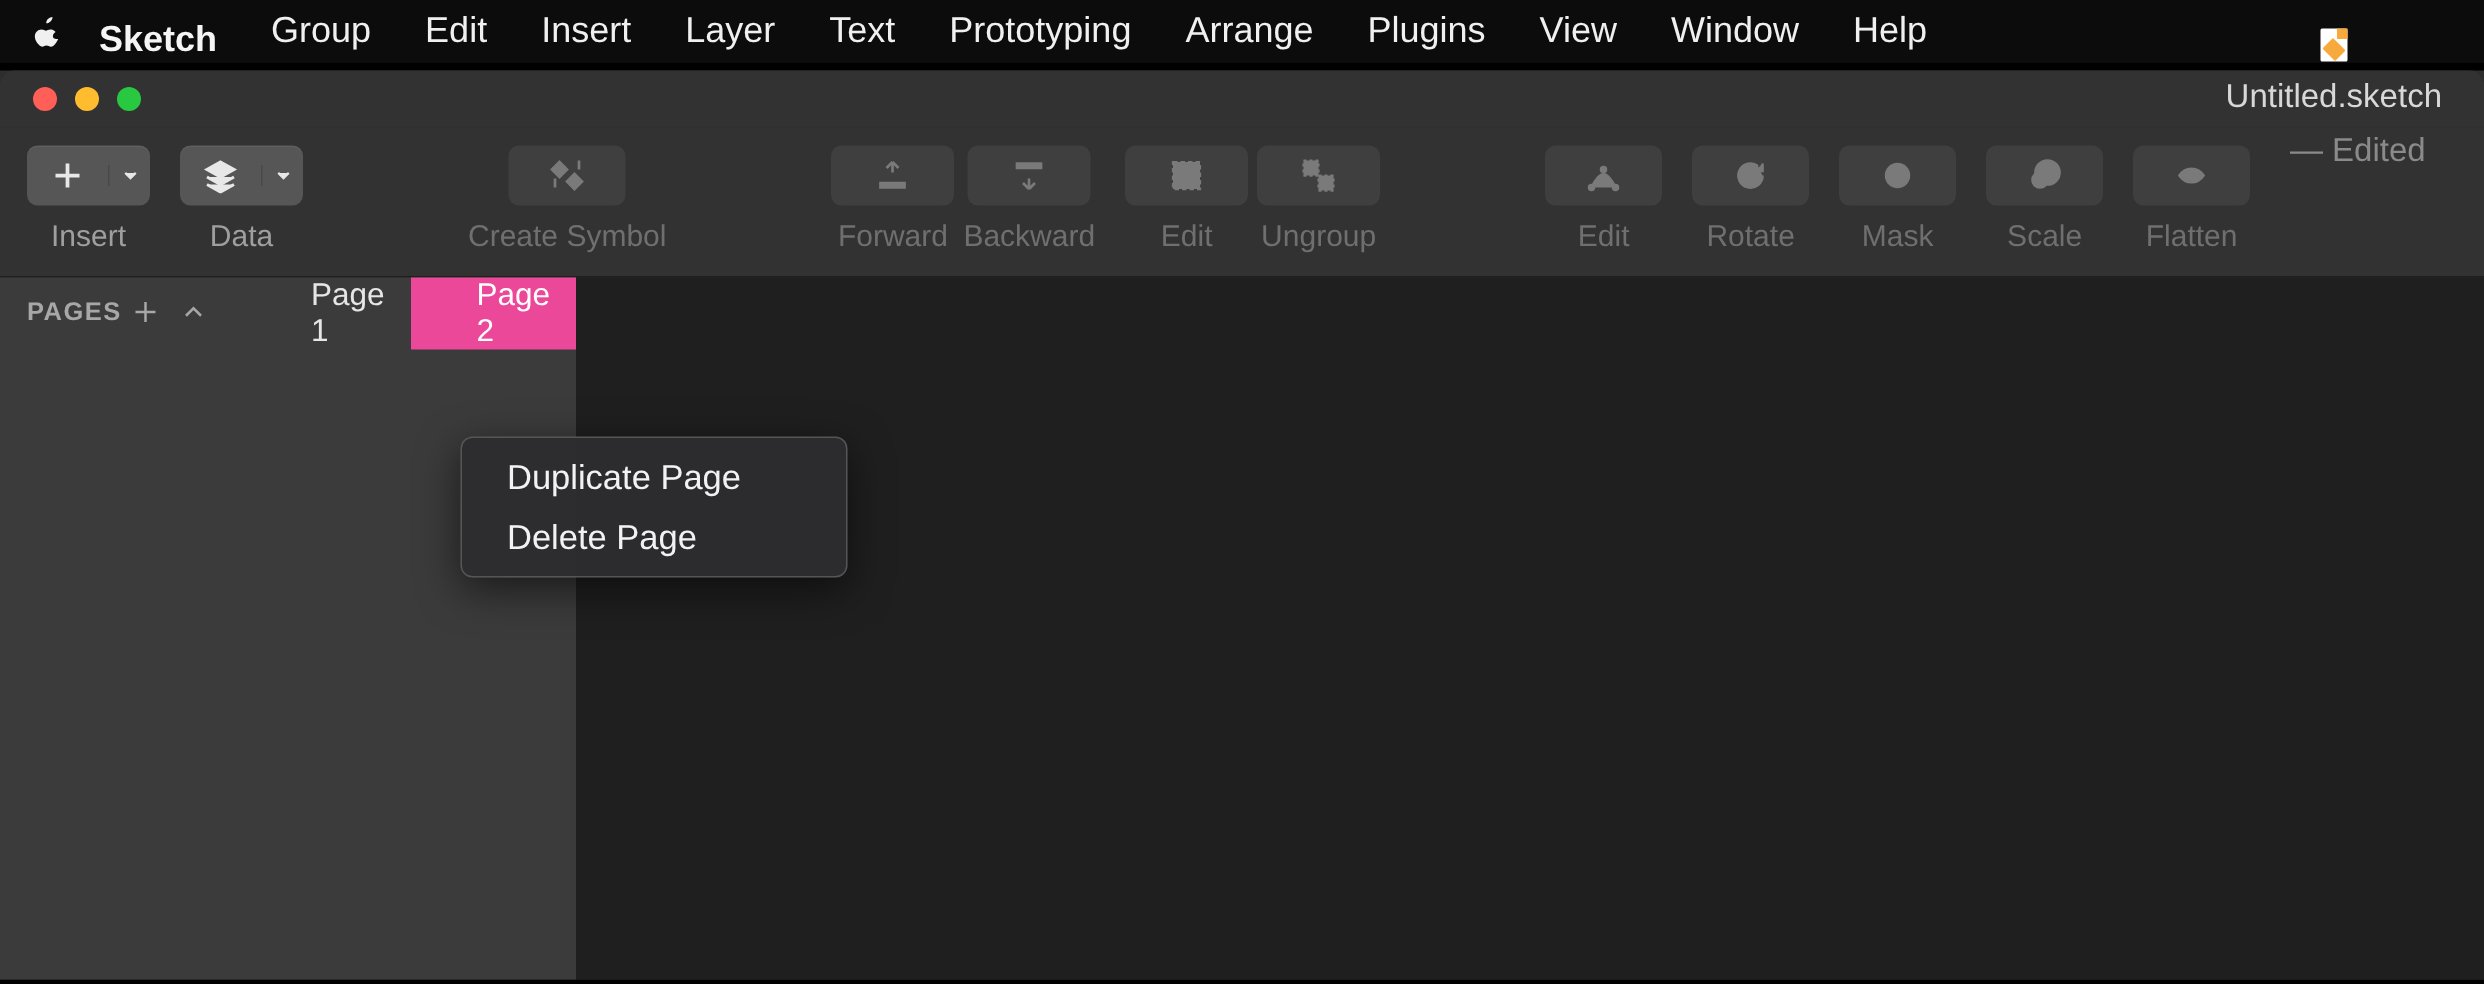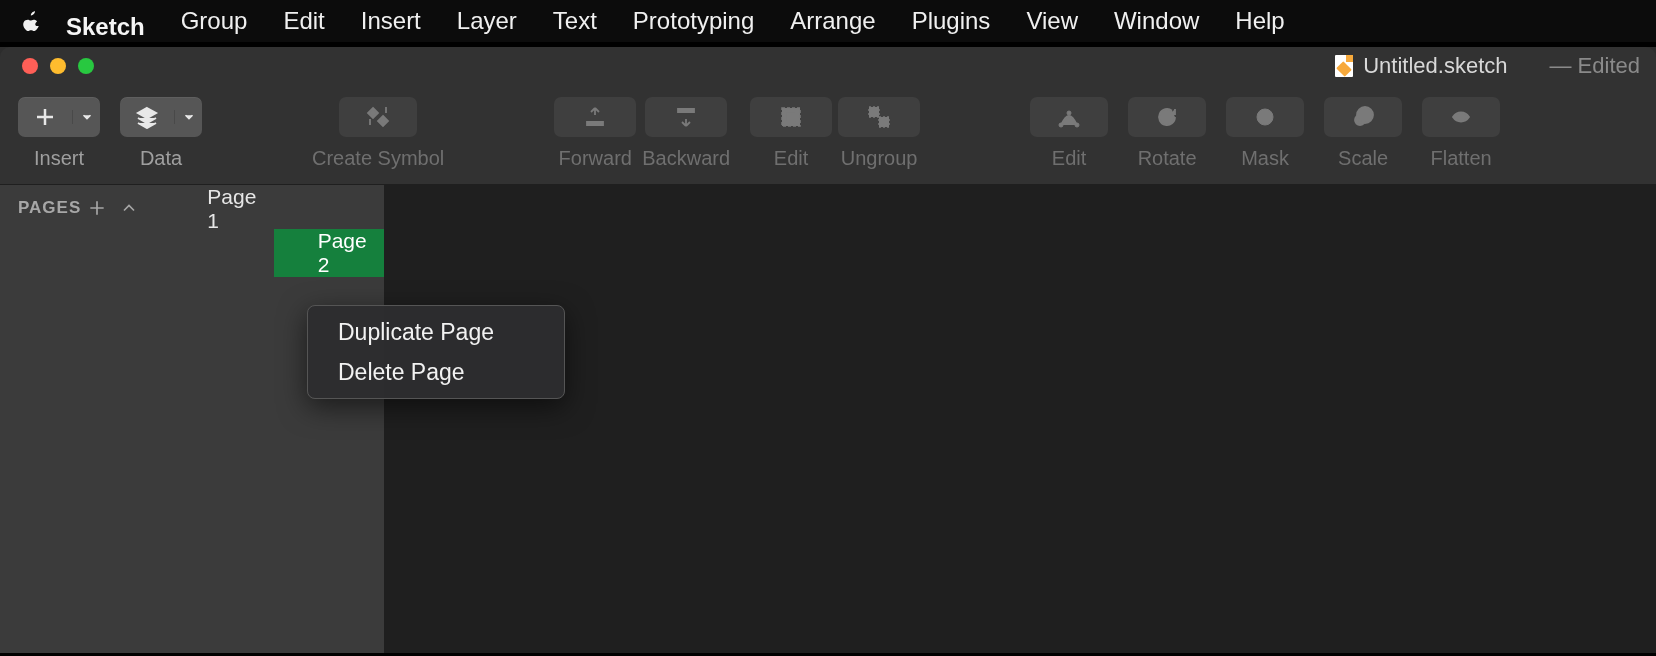--- a/index.html
+++ b/index.html
@@ -13,21 +13,21 @@
   .menubar .mitem { font-size:24px; color:#f0f0f0; padding:0 18px; cursor:default; }
 
   
   .window { position:absolute; left:0; top:47px; width:1656px; background:#2d2d2d; }
   .titlebar { height:38px; display:flex; align-items:center; position:relative; background:#323232; border-top-left-radius:10px; border-top-right-radius:10px; }
   .traffic { display:flex; gap:12px; margin-left:22px; }
   .traffic span { width:16px; height:16px; border-radius:50%; display:block; }
   .tl-close { background:#ff5f57; }
   .tl-min { background:#febc2e; }
   .tl-max { background:#28c840; }
-  .title-area { position:absolute; right:16px; display:flex; align-items:center; gap:10px; font-size:22px; }
+  .title-area { position:absolute; right:28px; display:flex; align-items:center; gap:10px; font-size:22px;flex-direction:column; }
   .doc-icon { width:18px; height:22px; background:#fff; border-radius:1px; position:relative; }
   .doc-icon::after { content:""; position:absolute; top:0; right:0; width:7px; height:7px; background:#f7a93b; }
   .doc-icon::before { content:""; position:absolute; bottom:3px; left:3px; right:3px; height:10px; background:#f7a93b; transform:rotate(45deg); border-radius:1px; }
   .doc-name { color:#d8d8d8; }
   .doc-edited { color:#8a8a8a;margin-left:32px; }
 
   
   .toolbar { height:100px; background:#323232; display:flex; align-items:flex-start; padding:12px 18px 0 18px; gap:20px; border-bottom:1px solid #1f1f1f; }
   .tool-group { display:flex; flex-direction:column; align-items:center; }
   .tool-btn-row { display:flex; gap:6px; }
@@ -47,28 +47,28 @@
   .ic-disabled { fill:#7a7a7a; stroke:#7a7a7a; }
 
   
   .body { display:flex; height:468px; }
   .sidebar { width:384px; background:#3b3b3b; display:flex; flex-direction:row; }
   .pages-hdr { height:46px; display:flex; align-items:center; padding:0 18px; }
   .pages-hdr .title { font-size:17px; letter-spacing:1px; color:#a7a7a7; font-weight:600; flex:1; }
   .pages-hdr .hicon { width:32px; display:flex; align-items:center; justify-content:center; color:#a7a7a7; }
   .pages-hdr .hicon svg { width:20px; height:20px; stroke:#a7a7a7; fill:none; stroke-width:2; }
   .page-item { height:48px; display:flex; align-items:center; padding-left:44px; font-size:21px; color:#e6e6e6; }
-  .page-item.selected { background:#15803d; color:#fff;margin-top:44px; }
+  .page-item.selected { background:#ec4899; color:#fff; }
   .pages-pad { height:62px; }
   .sidebar-bottom { flex:1; background:#262626; }
 
   .canvas { flex:1; background:#1f1f1f; }
 
   
-  .ctx { position:absolute; left:307px; top:305px; width:258px; background:rgba(44,44,46,0.97); border:1px solid #555; border-radius:8px; padding:6px 0; box-shadow:0 8px 28px rgba(0,0,0,0.55); }
+  .ctx { position:absolute; left:307px; top:291px; width:258px; background:rgba(44,44,46,0.97); border:1px solid #555; border-radius:8px; padding:6px 0; box-shadow:0 8px 28px rgba(0,0,0,0.55); }
   .ctx .item { height:40px; display:flex; align-items:center; padding:0 30px; font-size:23px; color:#f2f2f2; }
 </style>
 </head>
 <body>
 
 <div class="menubar">
   <div class="apple">
     <svg viewBox="0 0 24 24">
         <path d="M16.365 1.43c0 1.14-.42 2.2-1.25 3.04-.99.99-2.08 1.56-3.27 1.47-.14-1.1.43-2.25 1.22-3.01.88-.86 2.36-1.51 3.3-1.5zM20.5 17.38c-.54 1.25-1.2 2.5-2.18 3.63-.85.98-1.87 2-3.18 2-1.25 0-1.66-.81-3.1-.81-1.44 0-1.9.79-3.12.83-1.28.05-2.26-1.06-3.12-2.04C3.94 18.87 2.6 15.2 4.35 12.7c.87-1.26 2.42-2.05 4.1-2.08 1.24-.02 2.42.84 3.1.84.68 0 2.13-1.04 3.6-.89.61.03 2.34.25 3.45 1.86-3.02 1.97-2.53 5.92 1.9 4.95z"></path>
       </svg>

